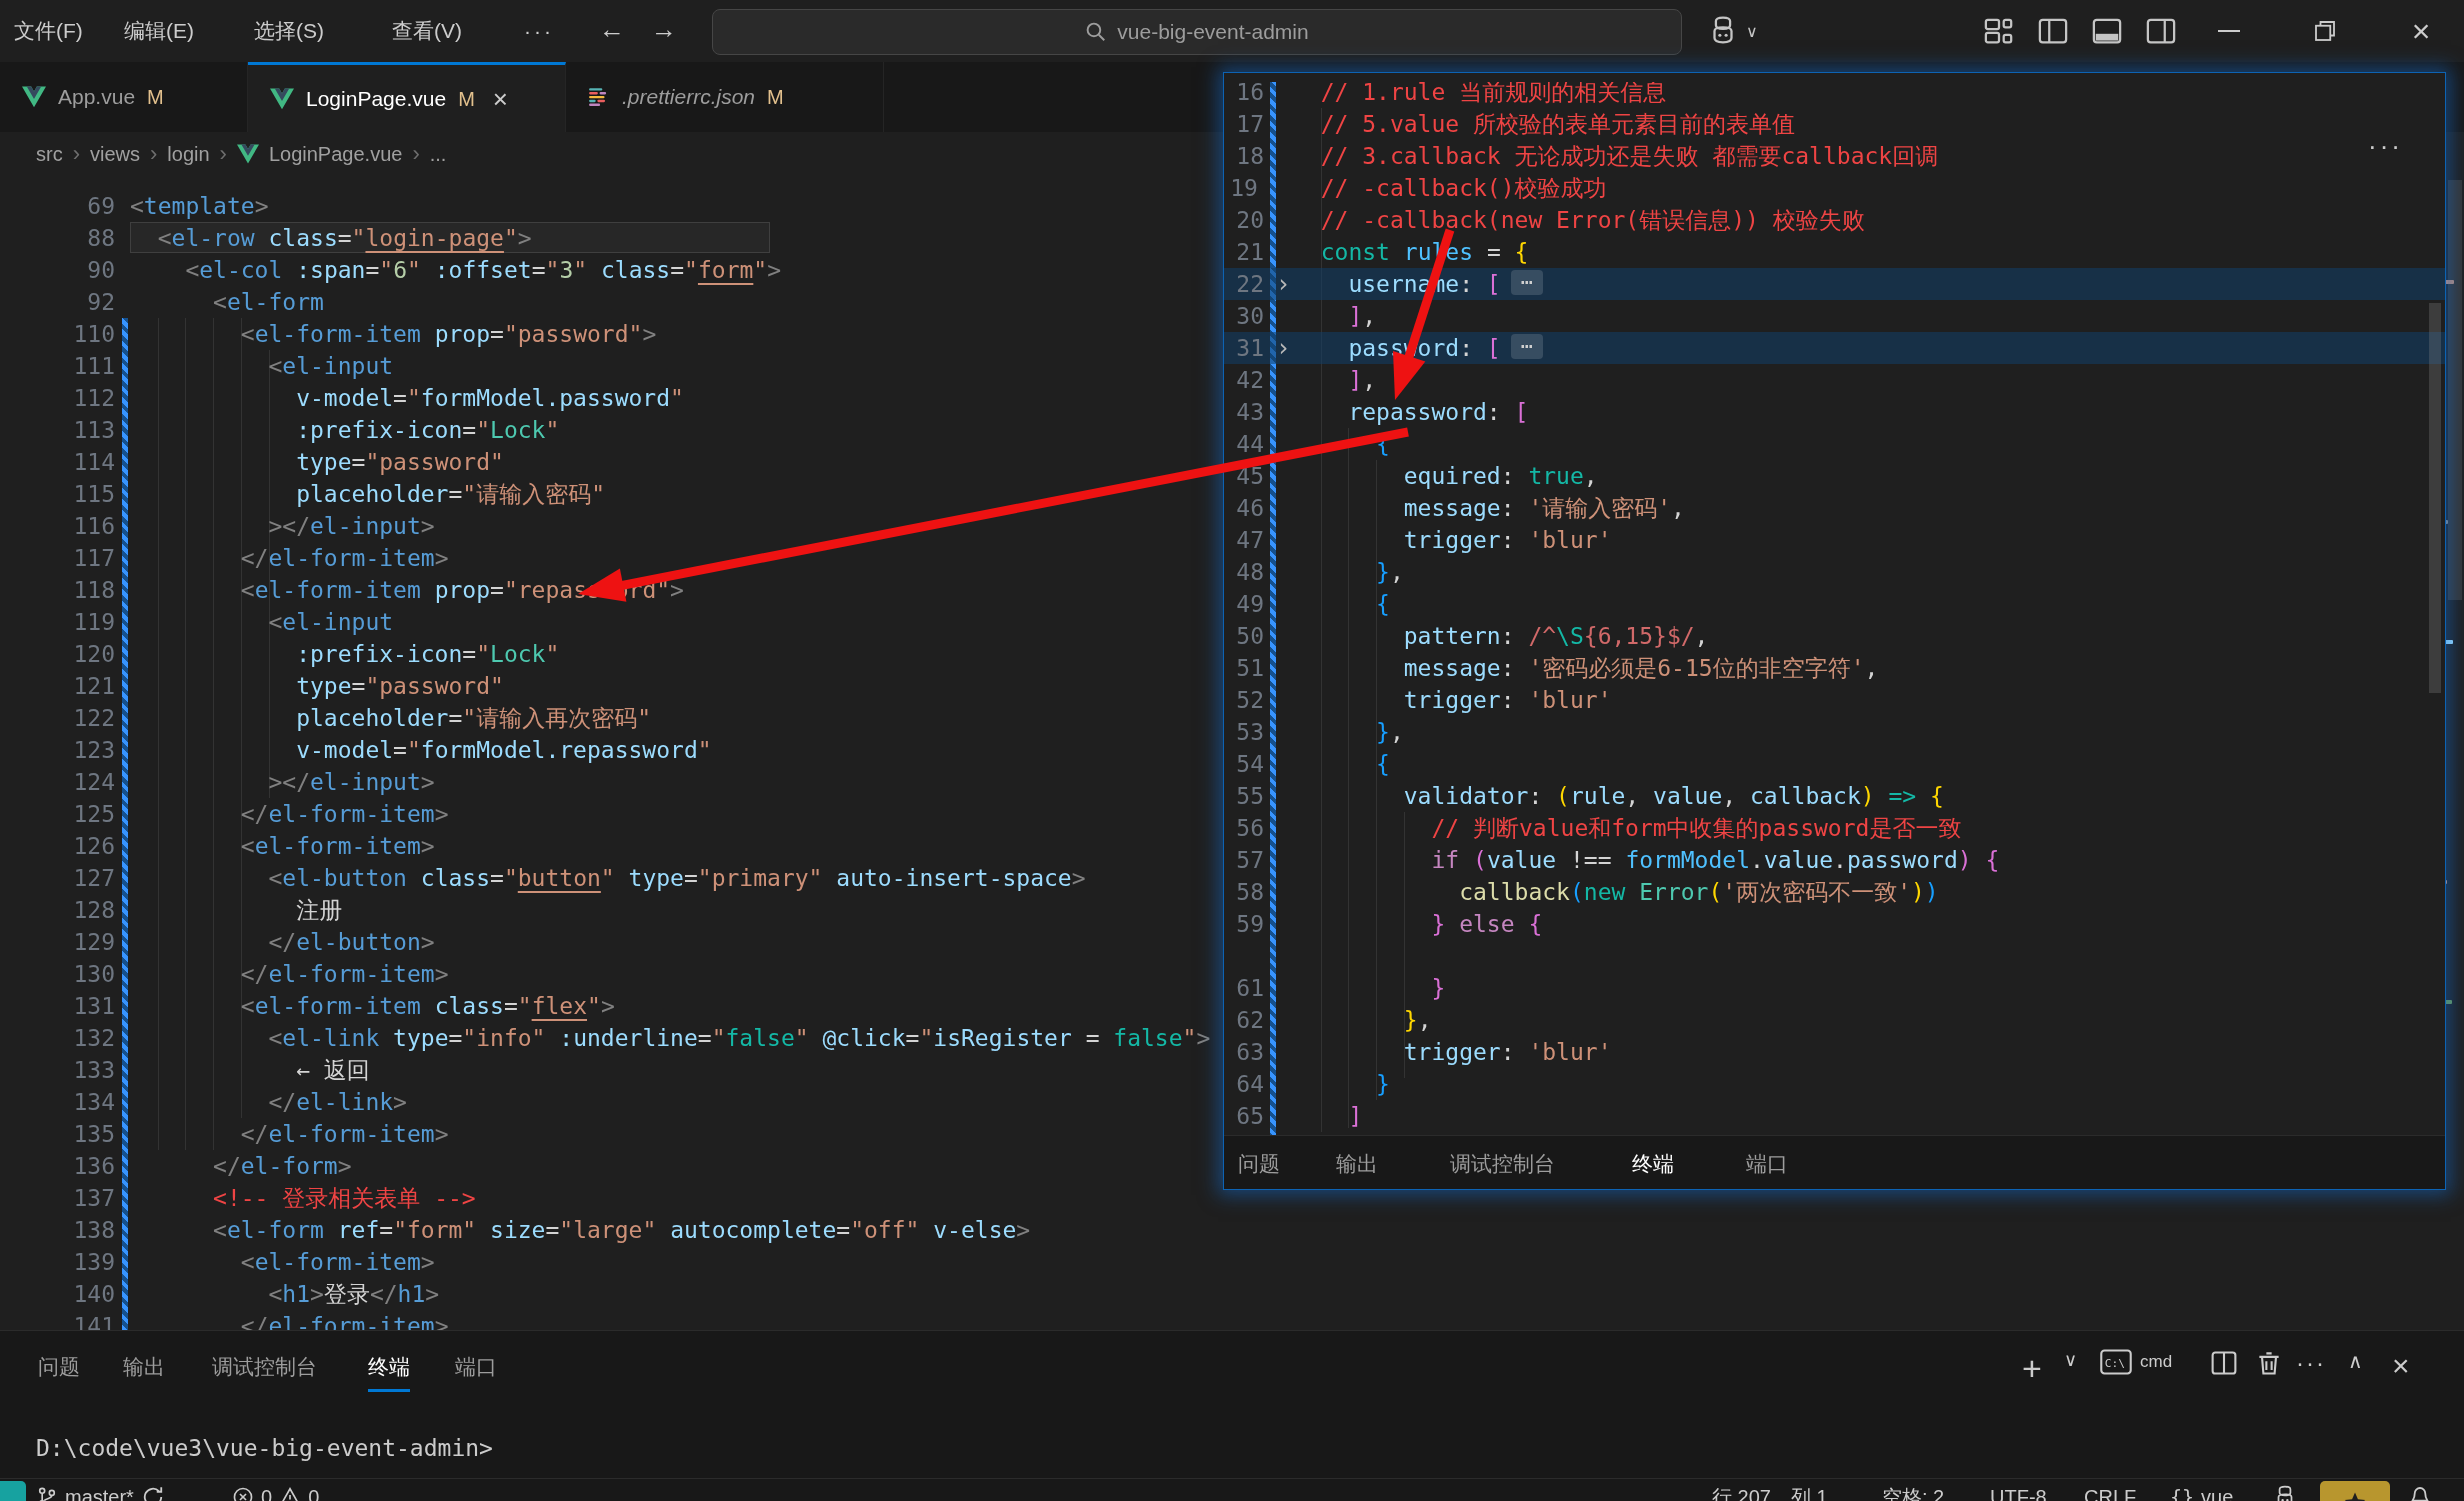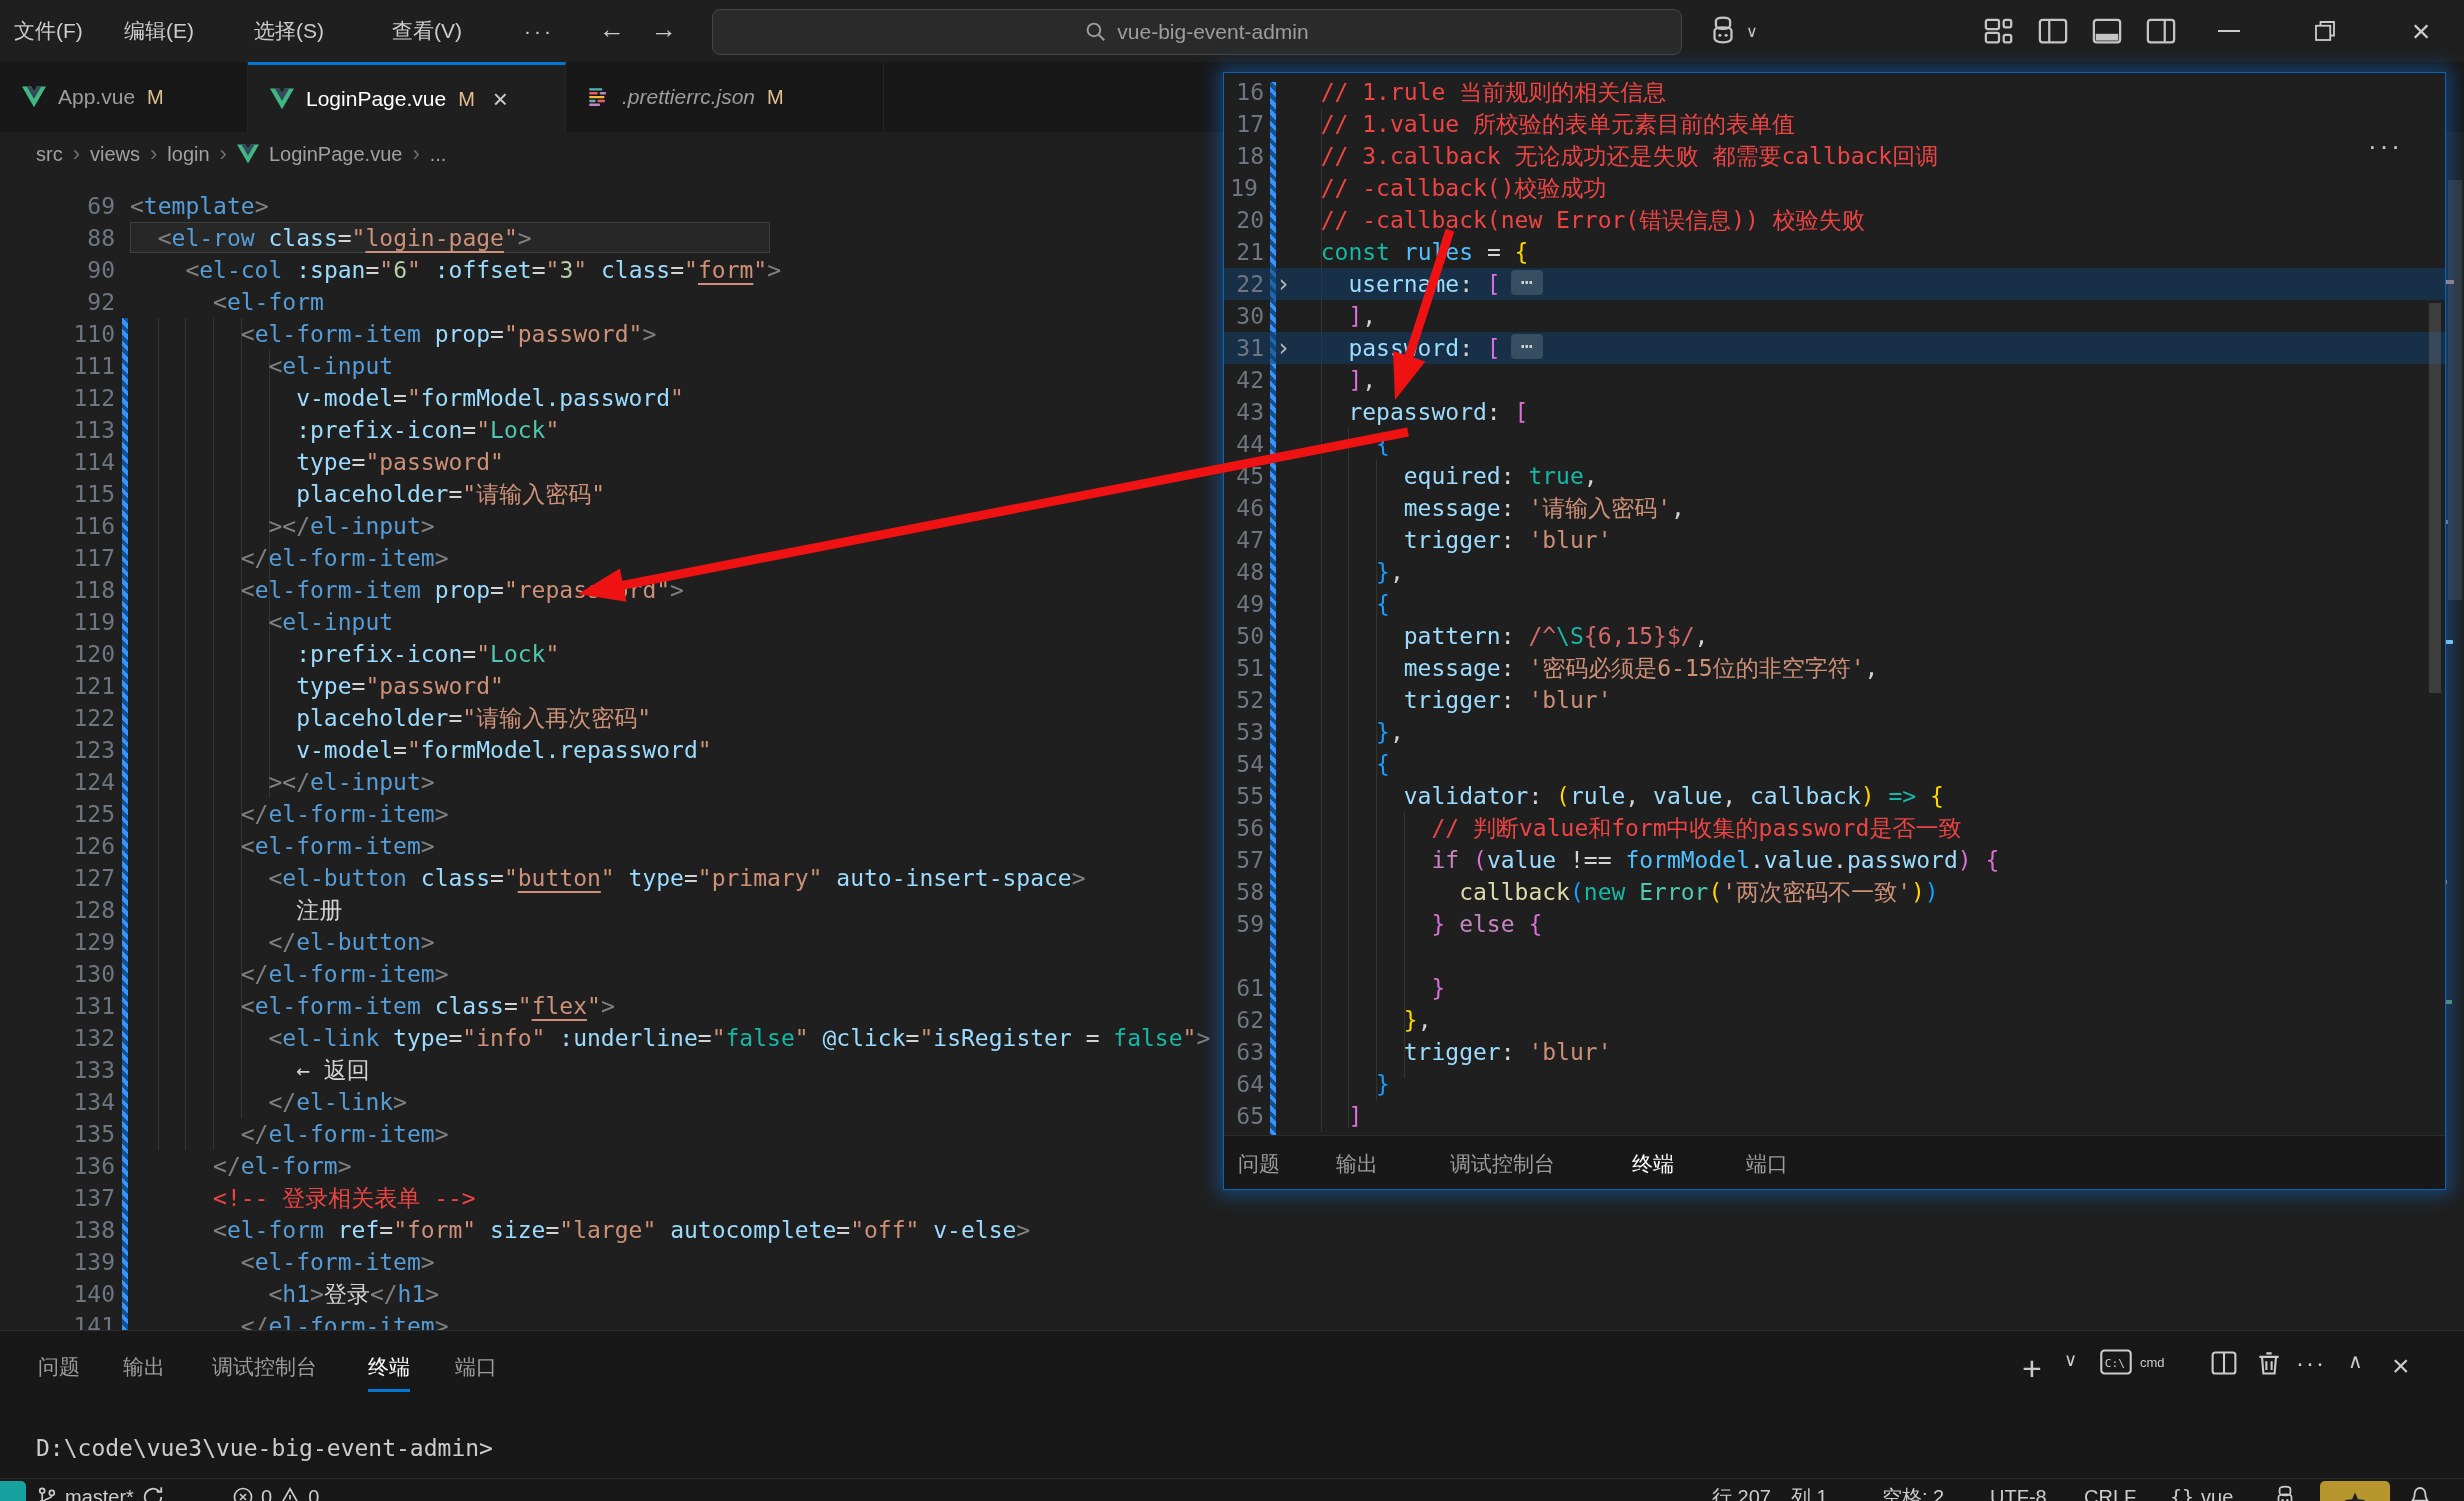--- a/index.html
+++ b/index.html
@@ -360,21 +360,21 @@
         <div class="guide" style="left: 124.4px; top: 346px; height: 700px;"></div>
         <div class="guide" style="left: 152.1px; top: 378px; height: 640px;"></div>
         <div class="guide" style="left: 179.8px; top: 730px; height: 266px;"></div>
         <div class="modbar" style="left: 46px; top: 0px; height: 1062px;"></div>
         <div class="code-row" style="top: -6px; height: 32px;">
           <span class="ln" style="width: 40px;">16</span>
           <span class="codeln" style="left: 96.692px;"><span class="tk-cm">// 1.rule 当前规则的相关信息</span></span>
         </div>
         <div class="code-row" style="top: 26px; height: 32px;">
           <span class="ln" style="width: 40px;">17</span>
-          <span class="codeln" style="left: 96.692px;"><span class="tk-cm">// 1.value 所校验的表单元素目前的表单值</span></span>
+          <span class="codeln" style="left: 96.692px;"><span class="tk-cm">// 5.value 所校验的表单元素目前的表单值</span></span>
         </div>
         <div class="code-row" style="top: 58px; height: 32px;">
           <span class="ln" style="width: 40px;">18</span>
           <span class="codeln" style="left: 96.692px;"><span class="tk-cm">// 3.callback 无论成功还是失败 都需要callback回调</span></span>
         </div>
         <div class="code-row" style="top: 90px; height: 32px;">
           <span class="ln" style="width: 40px; text-align: center;">19</span>
           <span class="codeln" style="left: 96.692px;"><span class="tk-cm">// -callback()校验成功</span></span>
         </div>
         <div class="code-row" style="top: 122px; height: 32px;">
@@ -514,21 +514,21 @@
     <span class="ptab active" style="left:368px">终端</span>
     <span class="ptab" style="left:455px">端口</span>
 
     <div class="picon" style="left:2022px;font-size:34px;font-weight:300">+</div>
     <div class="picon" style="left:2064px;font-size:18px">∨</div>
     <div class="picon" style="left:2100px;gap:8px">
       <svg class="ic" width="32" height="26" viewBox="0 0 20 16">
           <rect x="0.8" y="0.8" width="18.4" height="14.4" rx="2" fill="none" stroke="#cccccc" stroke-width="1.3"></rect>
           <text x="3" y="11" font-size="7" fill="#cccccc" font-family="DejaVu Sans Mono,monospace">C:\</text>
         </svg>
-      <span style="font-size:13px">cmd</span>
+      <span style="font-size:17px">cmd</span>
     </div>
     <div class="picon" style="left:2210px">
       <svg class="ic" width="28" height="28" viewBox="0 0 16 16">
           <rect x="1.5" y="2" width="13" height="12" rx="1.5" fill="none" stroke="#cccccc" stroke-width="1.2"></rect>
           <line x1="8" y1="2" x2="8" y2="14" stroke="#cccccc" stroke-width="1.2"></line>
         </svg>
     </div>
     <div class="picon" style="left:2255px">
       <svg class="ic" width="28" height="28" viewBox="0 0 16 16">
           <path d="M2.5 4.5h11M6.5 2.5h3M4 4.5l.8 9.5h6.4l.8-9.5M6.5 7v5M9.5 7v5" fill="none" stroke="#cccccc" stroke-width="1.2"></path>

